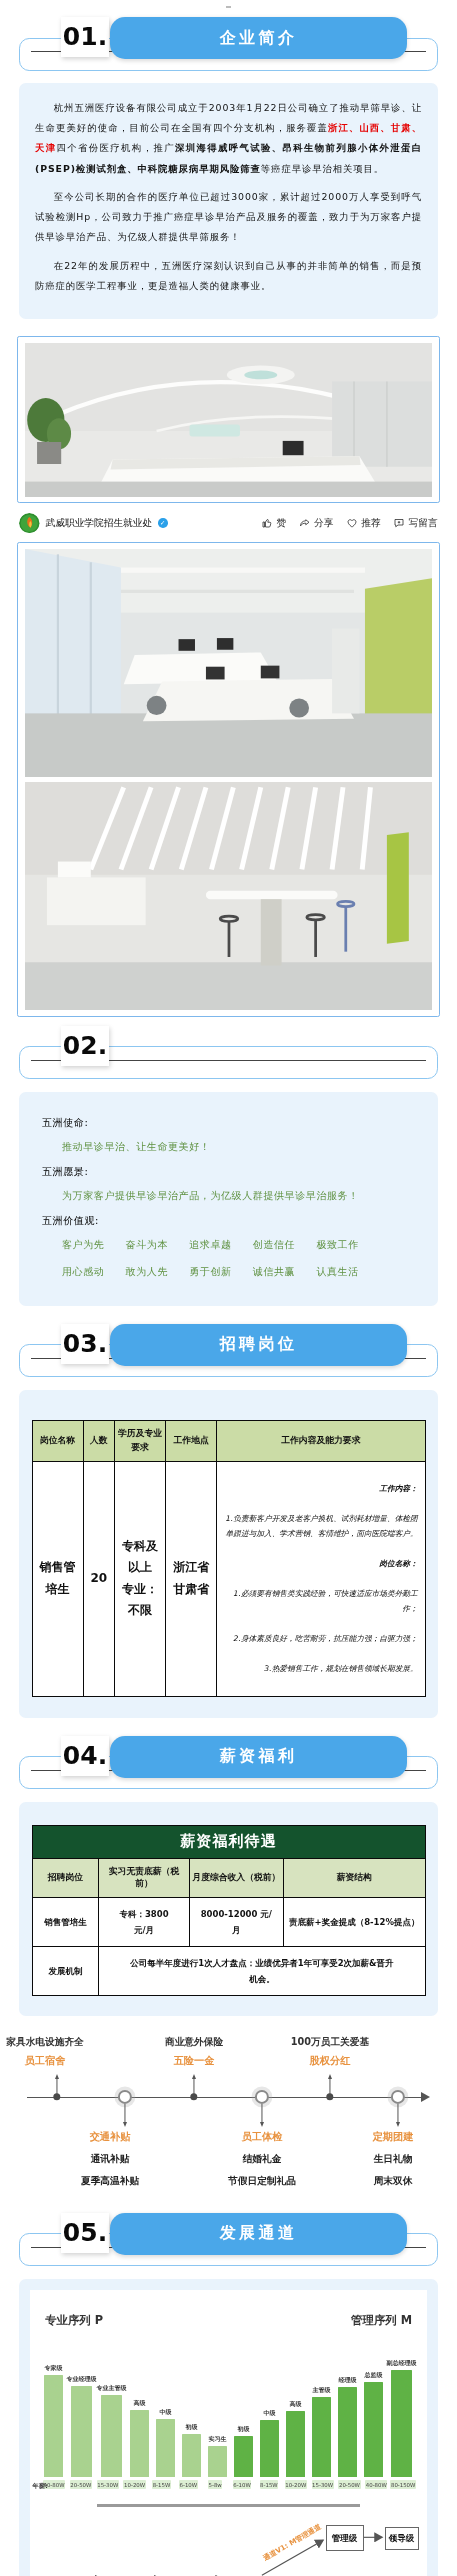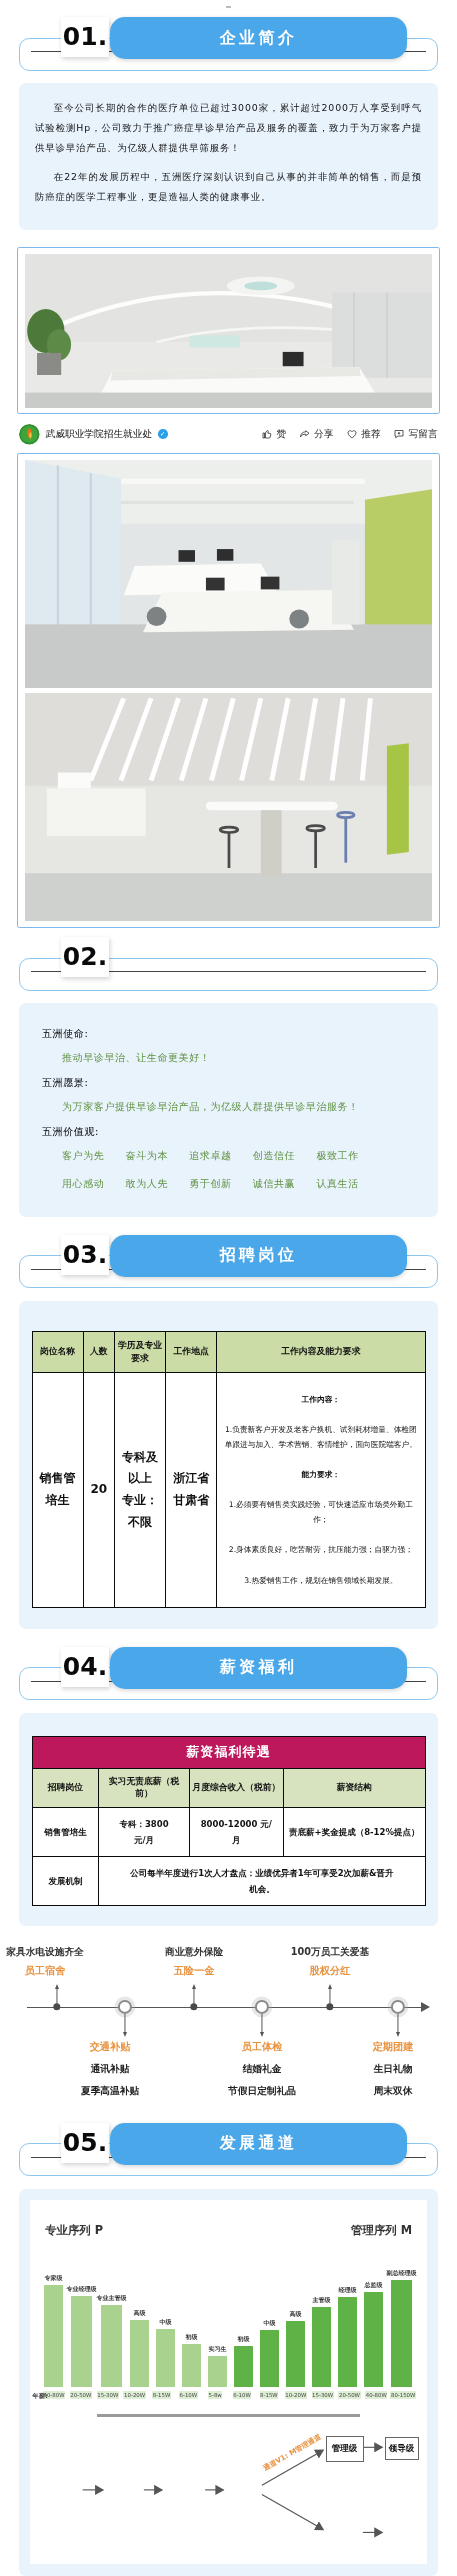--- a/index.html
+++ b/index.html
@@ -45,23 +45,23 @@
   .cul-label{color:#000;margin:9px 0 3.4px;letter-spacing:0.6px;}
   .cul-value{color:#5e9140;margin:8px 0 10.2px;padding-left:2em;letter-spacing:0.6px;line-height:1.7;}
 
   
   .jobs-card{padding:30px 12.5px 20.5px;}
   .salary-card{padding:23px 12.5px 19.4px;}
   table{width:100%;border-collapse:collapse;background:#fff;table-layout:fixed;}
   th,td{border:1.1px solid #0a0a0a;}
   .jobs-table th{background:#cbdca6;font-size:8.8px;font-weight:bold;padding:6.8px 2.3px;line-height:1.5;}
   .jobs-table td{font-size:12px;text-align:center;padding:3.4px 2.3px;font-weight:600;white-space:pre-line;line-height:1.8;}
-  .jobs-table td.detail{text-align:center;padding:4.6px 6.8px;font-weight:normal;font-size:7.7px;line-height:1.95;}
+  .jobs-table td.detail{text-align:right;padding:4.6px 6.8px;font-weight:normal;font-size:7.7px;line-height:1.95;font-style:italic;}
   .detail .b{font-weight:bold;}
-  .sal-title{background:#be185d;color:#fff;font-size:13px;letter-spacing:1.1px;padding:6.8px 2.3px;}
+  .sal-title{background:#14532d;color:#fff;font-size:15px;letter-spacing:1.1px;padding:6.8px 2.3px;}
   .salary-table th.hd{background:#d7e3bf;font-size:8.8px;padding:6.8px 1.1px;}
   .salary-table td{font-size:8.5px;font-weight:bold;text-align:center;padding:8px 2.3px;line-height:1.9;white-space:pre-line;}
 
   
   .timeline{position:relative;height:171px;margin:3.4px 0 5.7px;}
   .tl-line{position:absolute;left:27px;right:36px;top:64px;height:1.7px;background:#555;}
   .tl-arrowhead{position:absolute;right:27px;top:59px;width:0;height:0;border-left:9px solid #555;
                 border-top:5.1px solid transparent;border-bottom:5.1px solid transparent;}
   .tl-group{position:absolute;text-align:center;transform:translateX(-50%);white-space:nowrap;}
   .tl-black{font-size:9.7px;color:#333;font-weight:600;}
@@ -106,20 +106,21 @@
 <div class="top-mark"></div>
 
 <div class="section-head">
   <div class="sh-frame"></div>
   <div class="sh-line"></div>
   <div class="sh-num">01.</div>
   <div class="sh-pill">企业简介</div>
 </div>
 
 <div class="card intro-card">
+  <p><span>杭州五洲医疗设备有限公司成立于2003年1月22日公司确立了推动早筛早诊、让生命更美好的使命，目前公司在全国有四个分支机构，服务覆盖</span><span class="red">浙江、山西、甘肃、天津</span><span>四个省份医疗机构，推广</span><span class="bold">深圳海得威呼气试验、昂科生物前列腺小体外泄蛋白(PSEP)检测试剂盒、中科院糖尿病早期风险筛查</span><span>等癌症早诊早治相关项目。</span></p>
   <p>至今公司长期的合作的医疗单位已超过3000家，累计超过2000万人享受到呼气试验检测Hp，公司致力于推广癌症早诊早治产品及服务的覆盖，致力于为万家客户提供早诊早治产品、为亿级人群提供早筛服务！</p>
   <p>在22年的发展历程中，五洲医疗深刻认识到自己从事的并非简单的销售，而是预防癌症的医学工程事业，更是造福人类的健康事业。</p>
 </div>
 
 <div class="photo-panel">
   <svg viewBox="0 0 743 280" preserveAspectRatio="none" height="154">
     <rect width="743" height="280" fill="#e9e9e7"></rect>
     <rect width="743" height="160" fill="#e3e3e1"></rect>
     <path d="M60,130 Q300,30 580,100" stroke="#fdfdfc" stroke-width="8" fill="none"></path>
     <path d="M240,160 Q430,110 720,155" stroke="#f6f6f4" stroke-width="5" fill="none"></path>
@@ -278,21 +279,21 @@
     <tr>
       <td>销售管培生</td>
       <td>20</td>
       <td>专科及以上
 专业：不限</td>
       <td>浙江省
 甘肃省</td>
       <td class="detail">
         <div class="b">工作内容：</div>
         <div>1.负责新客户开发及老客户换机、试剂耗材增量、体检团单跟进与加入、学术营销、客情维护，面向医院端客户。</div>
-        <div class="b">能力要求：</div>
+        <div class="b">岗位名称：</div>
         <div>1.必须要有销售类实践经验，可快速适应市场类外勤工作；</div>
         <div>2.身体素质良好，吃苦耐劳，抗压能力强；自驱力强；</div>
         <div>3.热爱销售工作，规划在销售领域长期发展。</div>
       </td>
     </tr>
   </tbody>
     </table>
 </div>
 
 <div class="section-head">

